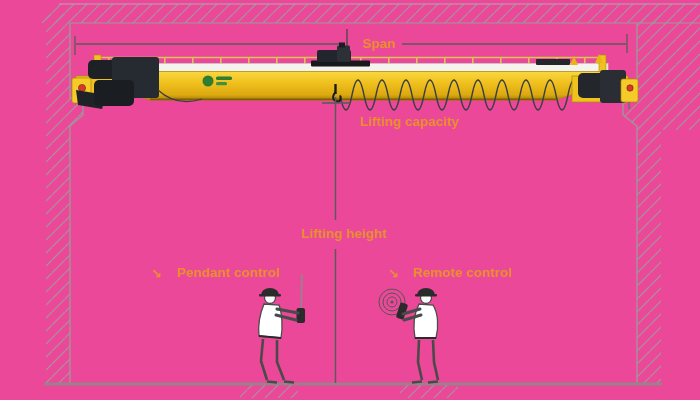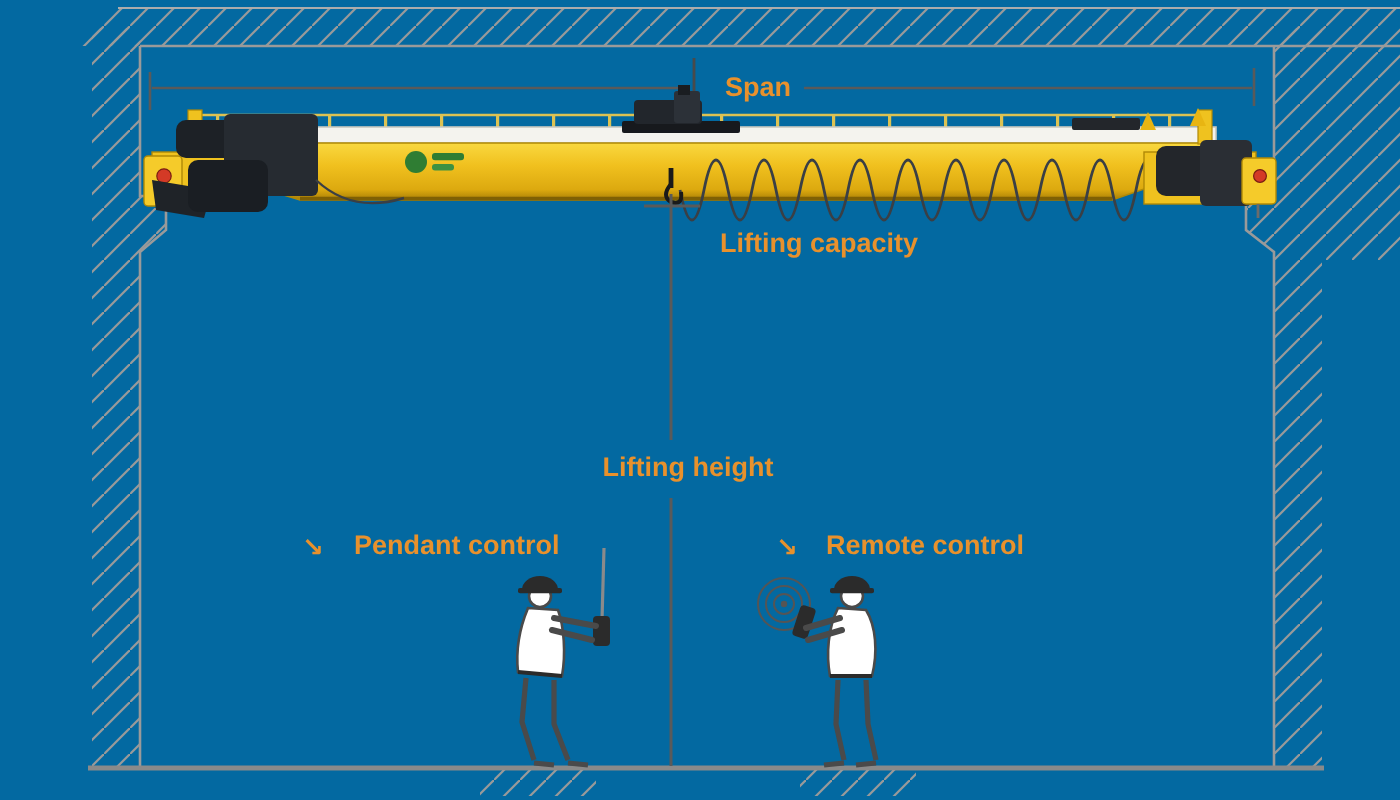--- a/index.html
+++ b/index.html
@@ -1,16 +1,16 @@
 <!DOCTYPE html>
 <html><head>
 <meta charset="utf-8">
 <style>
   html,body{margin:0;padding:0;background:#ffffff;}
-  .stage{position:relative;width:700px;height:400px;background:#0369a1;overflow:hidden;
+  .stage{position:relative;width:700px;height:400px;background:#ec4899;overflow:hidden;
          font-family:"Liberation Sans", sans-serif;}
   svg{position:absolute;left:0;top:0;}
   text.lbl{fill:#E8912C;font-family:"Liberation Sans", sans-serif;font-weight:bold;font-size:13.5px;}
   text.arrow{fill:#E8912C;font-family:"DejaVu Sans", sans-serif;font-weight:bold;font-size:13px;}
 </style>
 </head>
 <body>
 
 <div class="stage">
 <svg width="700" height="400" viewBox="0 0 700 400">

